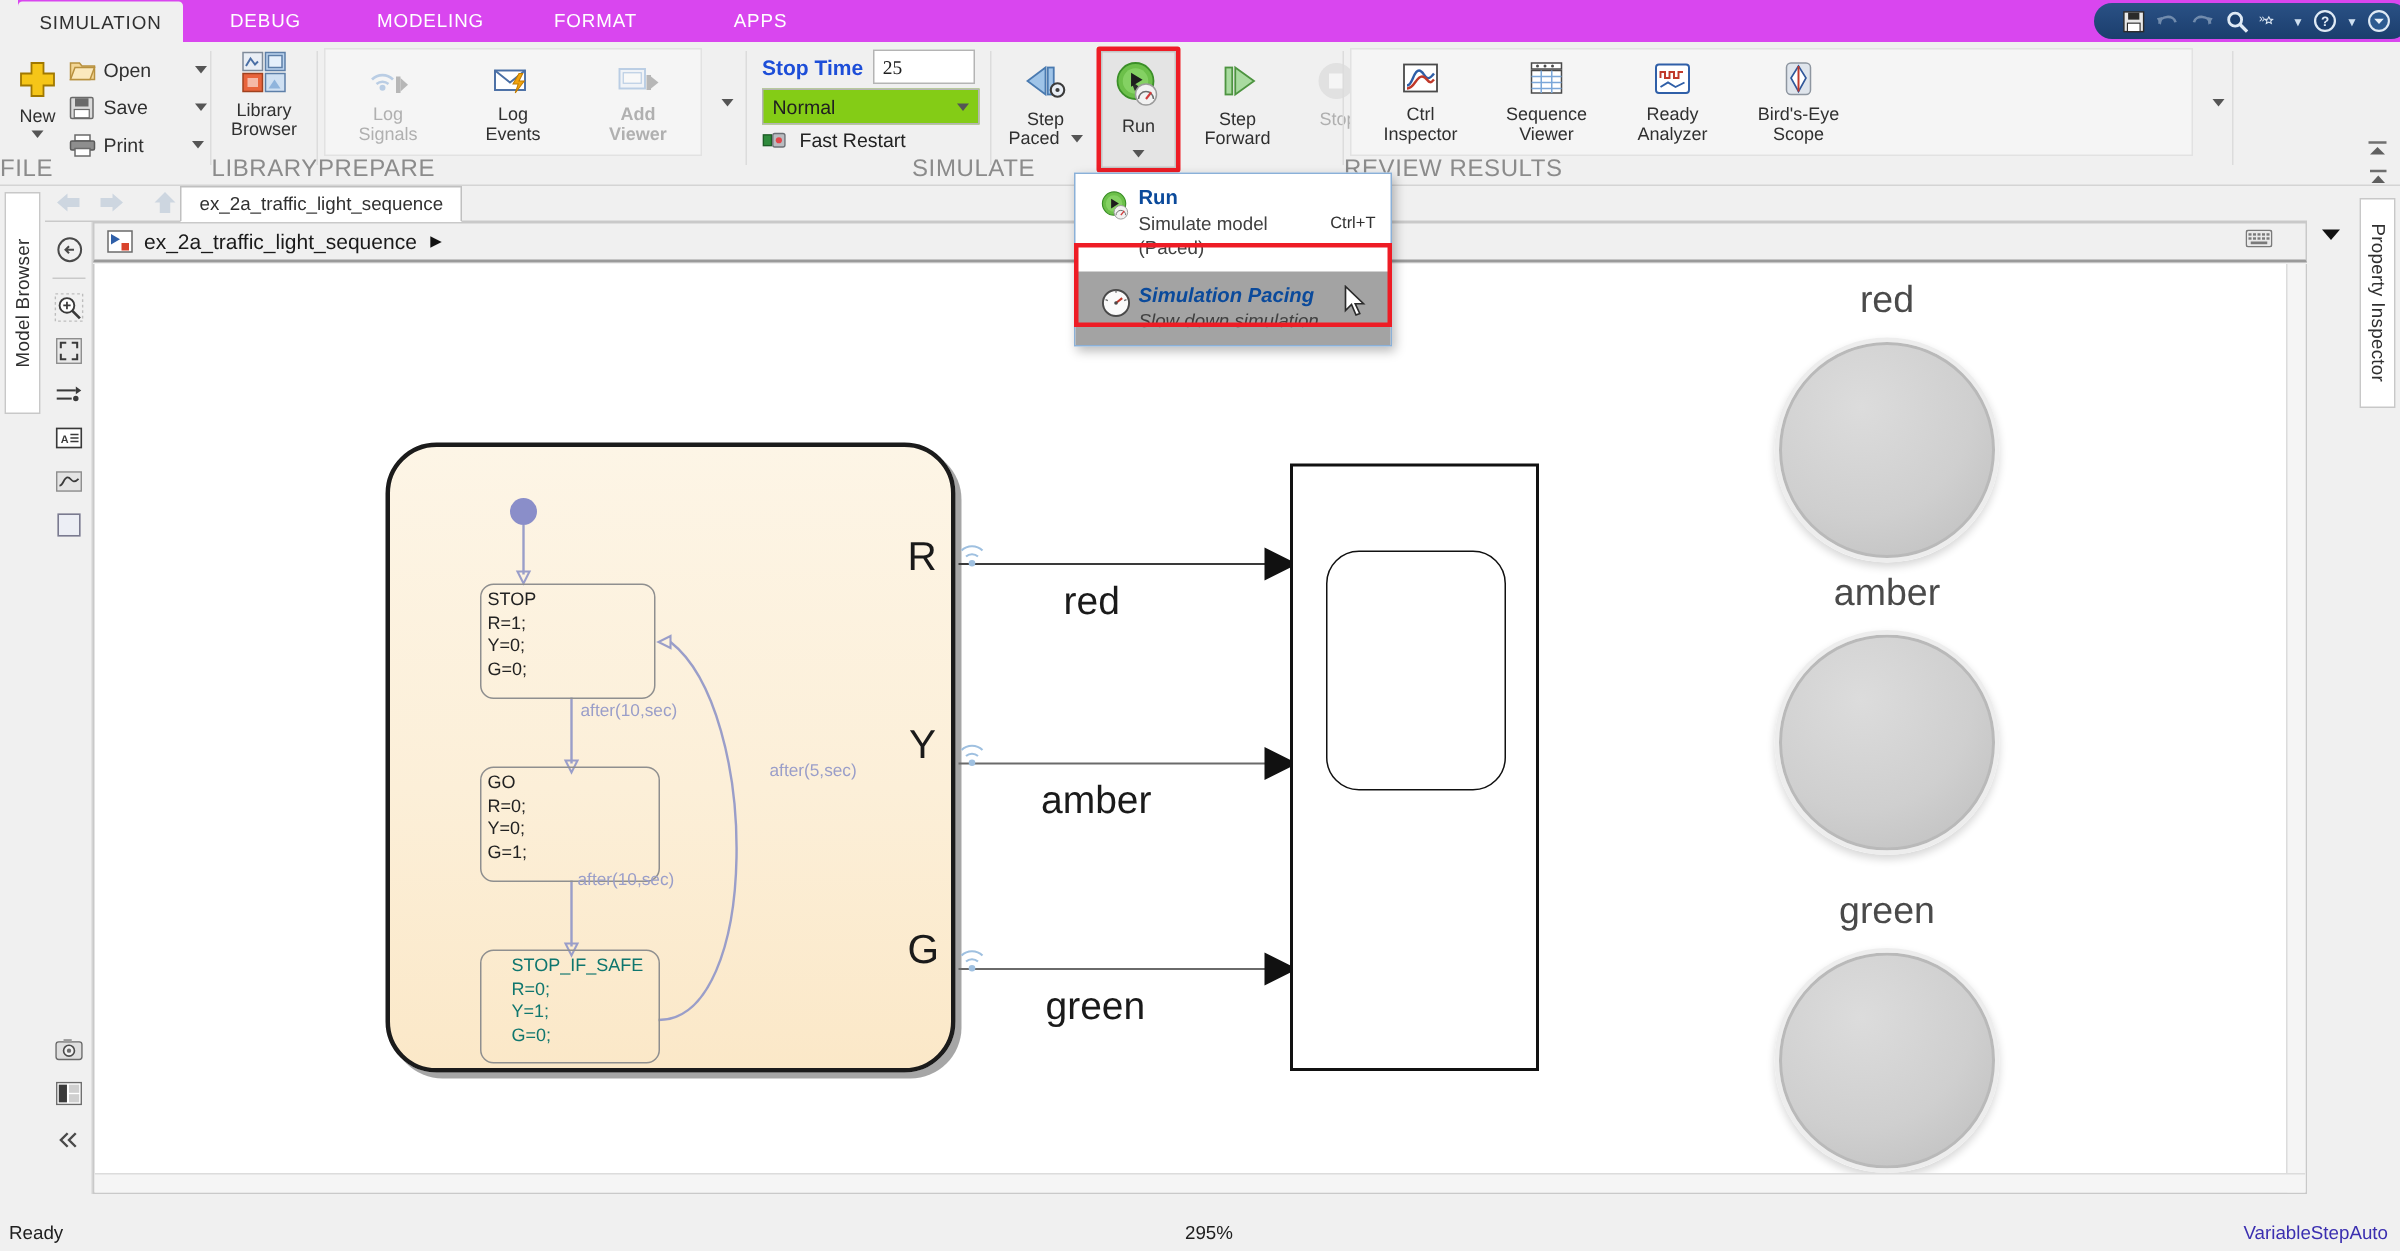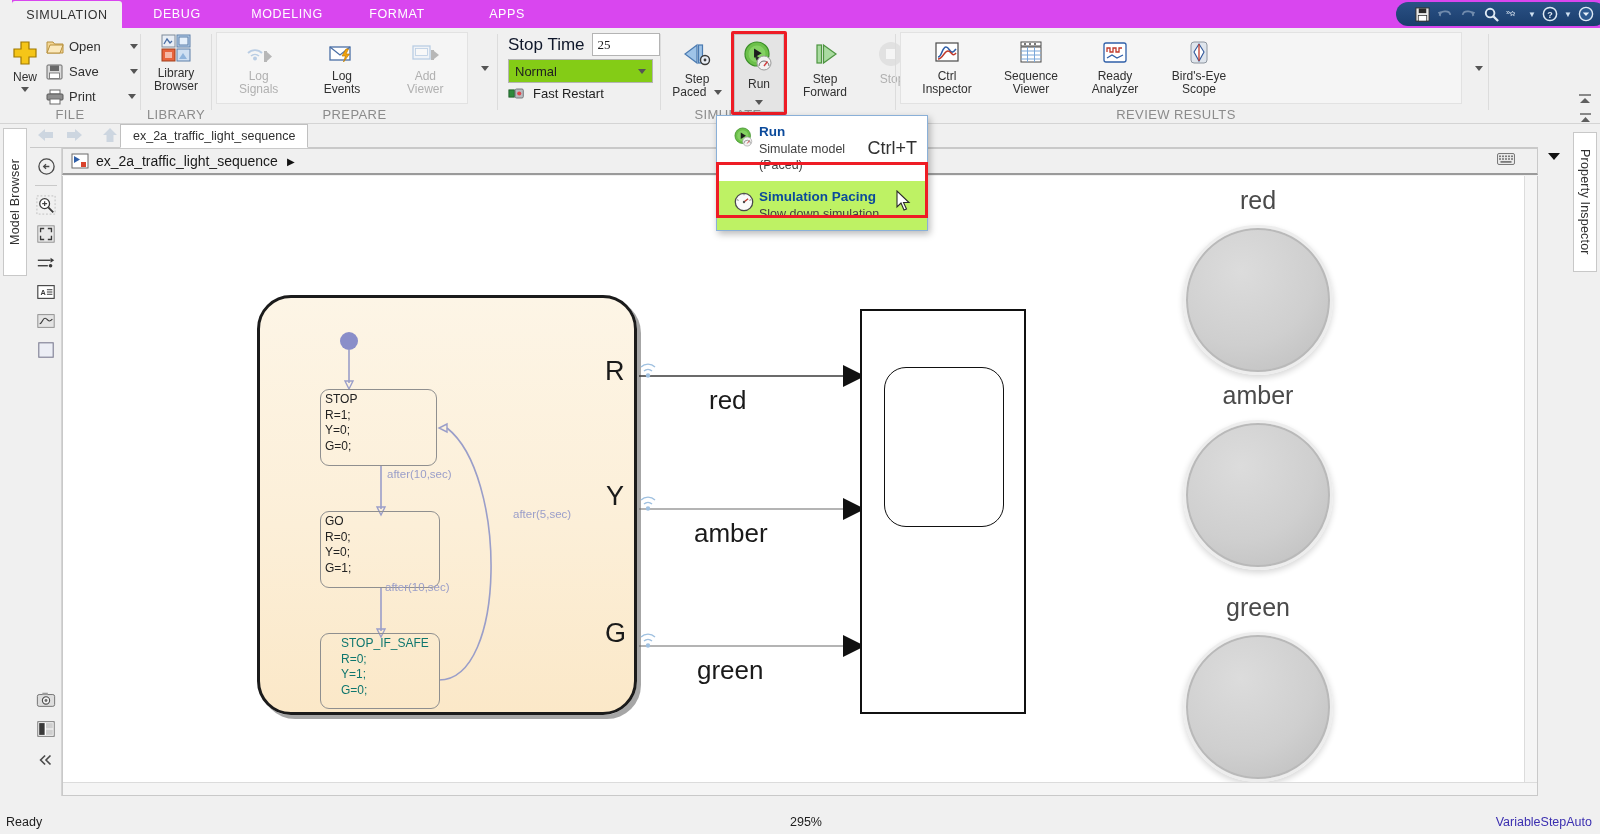--- a/index.html
+++ b/index.html
@@ -38,40 +38,40 @@
   .qcaret { width:10px; height:20px; display:flex; align-items:center;
             justify-content:center; color:#cfe0f0; font-size:8px; }
 
   
   .ribbon {
     position:absolute; left:0; top:28px; width:1600px; height:96px;
     background:#f0f0f0; border-bottom:1px solid #d4d4d4;
   }
   .rgroup { position:absolute; top:0; height:96px; }
   .glabel {
-    position:absolute; bottom:2px; width:100%; text-align:center;
-    font-size:13px; color:#8b8b8b; letter-spacing:.4px;
+    position:absolute; bottom:2px; width:100%; 
+    font-size:16px; color:#8b8b8b; letter-spacing:.4px;
   }
   .gdiv { position:absolute; top:6px; width:1px; height:76px; background:#dcdcdc; }
 
   .bigbtn {
     display:flex; flex-direction:column; align-items:center;
     justify-content:flex-start; width:72px; padding-top:6px;
     font-size:12px; color:#303030; cursor:default;
   }
   .bigbtn .lbl { text-align:center; line-height:13px; margin-top:3px; }
   .bigbtn.disabled { color:#b0b0b0; }
   .bigbtn.disabled svg { opacity:.38; }
 
   .smallrow { display:flex; align-items:center; height:25px; gap:5px; cursor:default; }
   .smallrow .lbl { font-size:13px; color:#303030; }
   .caret-dn { width:0;height:0;border-left:4px solid transparent;
               border-right:4px solid transparent;border-top:5px solid #555; }
 
-  .stoptime-lbl { font-size:17px; color:#0f172a; }
+  .stoptime-lbl { font-size:14px; color:#1d4ed8;font-weight:bold; }
   .inp {
     border:1px solid #b4b4b4; background:#fff; height:23px;
     font-size:13px; padding:0 5px; color:#202020;
     font-family:"Liberation Sans", sans-serif;
   }
   .selbox {
     border:1px solid #b4b4b4; background:#84cc16; height:24px;
     display:flex; align-items:center; padding:0 6px; font-size:13px;
     justify-content:space-between; color:#202020;
   }
@@ -81,27 +81,27 @@
     position:absolute; border:3px solid #ee1c25; border-radius:2px;
     pointer-events:none; z-index:40;
   }
 
   
   .dropdown {
     position:absolute; z-index:60; background:#ffffff;
     border:1px solid #8ab0d8; box-shadow:2px 3px 7px rgba(0,0,0,.28);
   }
   .dd-item { display:flex; align-items:flex-start; padding:8px 10px 8px 12px; }
-  .dd-item.sel { background:#bef264; }
+  .dd-item.sel { background:#a3a3a3;font-style:italic; }
   .dd-icon { width:30px; flex:0 0 30px; display:flex; align-items:flex-start;
              justify-content:center; padding-top:2px; }
   .dd-text { flex:1; }
   .dd-title { font-size:13.5px; color:#0b4a9b; font-weight:bold; line-height:16px; }
   .dd-sub { font-size:12.5px; color:#404040; line-height:16px; margin-top:1px; }
-  .dd-short { font-size:18px; color:#303030; align-self:center; margin-left:12px; }
+  .dd-short { font-size:11px; color:#303030; align-self:center; margin-left:12px; }
   .ddhl { position:absolute; border:3px solid #ee1c25; pointer-events:none; z-index:61; }
 
   
   .vtab {
     position:absolute; background:#fff; border:1px solid #c8c8c8;
     display:flex; align-items:center; justify-content:center;
   }
   .vtab span {
     writing-mode:vertical-rl; transform:rotate(180deg);
     font-size:12.5px; color:#303030; letter-spacing:.2px;
@@ -313,21 +313,21 @@
         <svg width="30" height="28" viewBox="0 0 30 28">
             <rect x="3" y="8" width="20" height="13" fill="#fff" stroke="#4a6fa5" stroke-width="1.3"></rect>
             <path d="M3 8 L13 16 L23 8" stroke="#4a6fa5" stroke-width="1.3" fill="none"></path>
             <path d="M19 10 l-4 7 h3.5 l-2 6 6-8 h-3.5 l2.5-5z" fill="#f2a30c" stroke="#c07c00" stroke-width=".7"></path>
           </svg>
         <div class="lbl">
           <span>Log</span><br>
           <span>Events</span>
         </div>
       </div>
-      <div class="bigbtn disabled" style="width:84px;">
+      <div class="bigbtn disabled" style="width:84px;font-weight:bold;">
         <svg width="30" height="28" viewBox="0 0 30 28">
             <rect x="3" y="7" width="17" height="13" fill="#eaf2fb" stroke="#5b8fc9" stroke-width="1.3"></rect>
             <rect x="5.5" y="9.5" width="12" height="7" fill="#fff" stroke="#5b8fc9" stroke-width=".8"></rect>
             <rect x="21" y="11" width="3" height="10" fill="#555"></rect>
             <path d="M24 12 l5 4 -5 4z" fill="#555"></path>
           </svg>
         <div class="lbl">
           <span>Add</span><br>
           <span>Viewer</span>
         </div>

